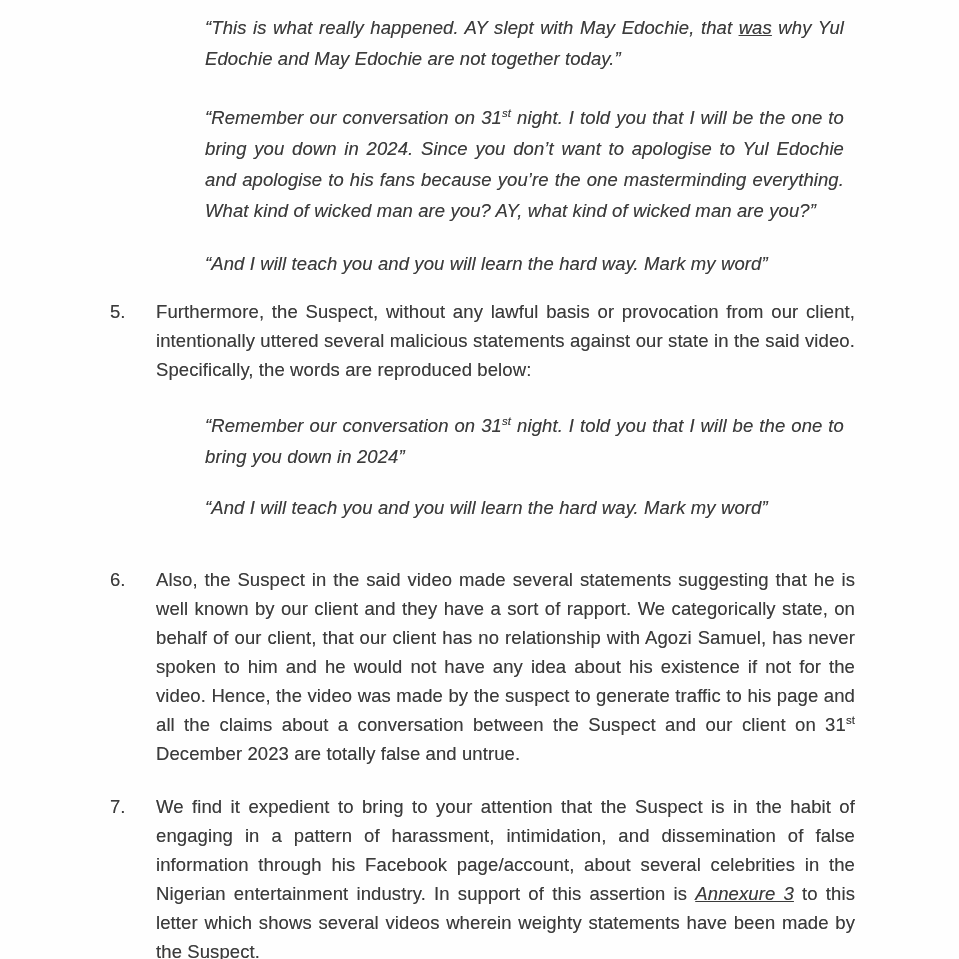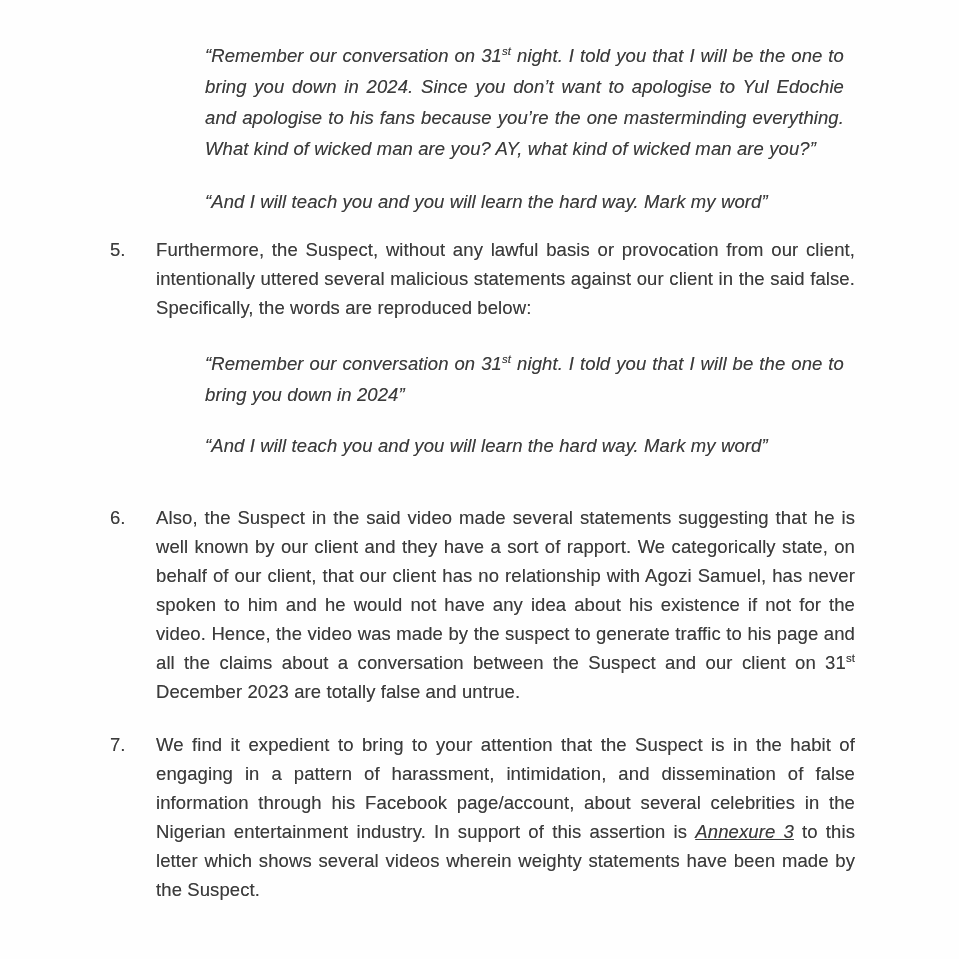--- a/index.html
+++ b/index.html
@@ -68,28 +68,29 @@
   .mt-q5 { margin-top: 20px; }
   .mt-p6 { margin-top: 42px; }
   .mt-p7 { margin-top: 24px; }
 </style>
 </head>
 <body>
 
 <div class="page">
   <div class="content">
 
+    <p class="quote mt-q1"><span>“This is what really happened. AY slept with May Edochie, that </span><span class="u">was</span><span> why Yul Edochie and May Edochie are not together today.”</span></p>
 
     <p class="quote mt-q2"><span>“Remember our conversation on 31</span><sup class="ord">st</sup><span> night. I told you that I will be the one to bring you down in 2024. Since you don’t want to apologise to Yul Edochie and apologise to his fans because you’re the one masterminding everything. What kind of wicked man are you? AY, what kind of wicked man are you?”</span></p>
 
     <p class="quote mt-q3"><span>“And I will teach you and you will learn the hard way. Mark my word”</span></p>
 
     <div class="para mt-p5">
       <span class="num">5.</span>
-      <span class="text">Furthermore, the Suspect, without any lawful basis or provocation from our client, intentionally uttered several malicious statements against our client in the said false. Specifically, the words are reproduced below:</span>
+      <span class="text">Furthermore, the Suspect, without any lawful basis or provocation from our client, intentionally uttered several malicious statements against our state in the said video. Specifically, the words are reproduced below:</span>
     </div>
 
     <p class="quote mt-q4"><span>“Remember our conversation on 31</span><sup class="ord">st</sup><span> night. I told you that I will be the one to bring you down in 2024”</span></p>
 
     <p class="quote mt-q5"><span>“And I will teach you and you will learn the hard way. Mark my word”</span></p>
 
     <div class="para mt-p6">
       <span class="num">6.</span>
       <span class="text"><span>Also, the Suspect in the said video made several statements suggesting that he is well known by our client and they have a sort of rapport. We categorically state, on behalf of our client, that our client has no relationship with Agozi Samuel, has never spoken to him and he would not have any idea about his existence if not for the video. Hence, the video was made by the suspect to generate traffic to his page and all the claims about a conversation between the Suspect and our client on 31</span><sup class="ord">st</sup><span> December 2023 are totally false and untrue.</span></span>
     </div>

